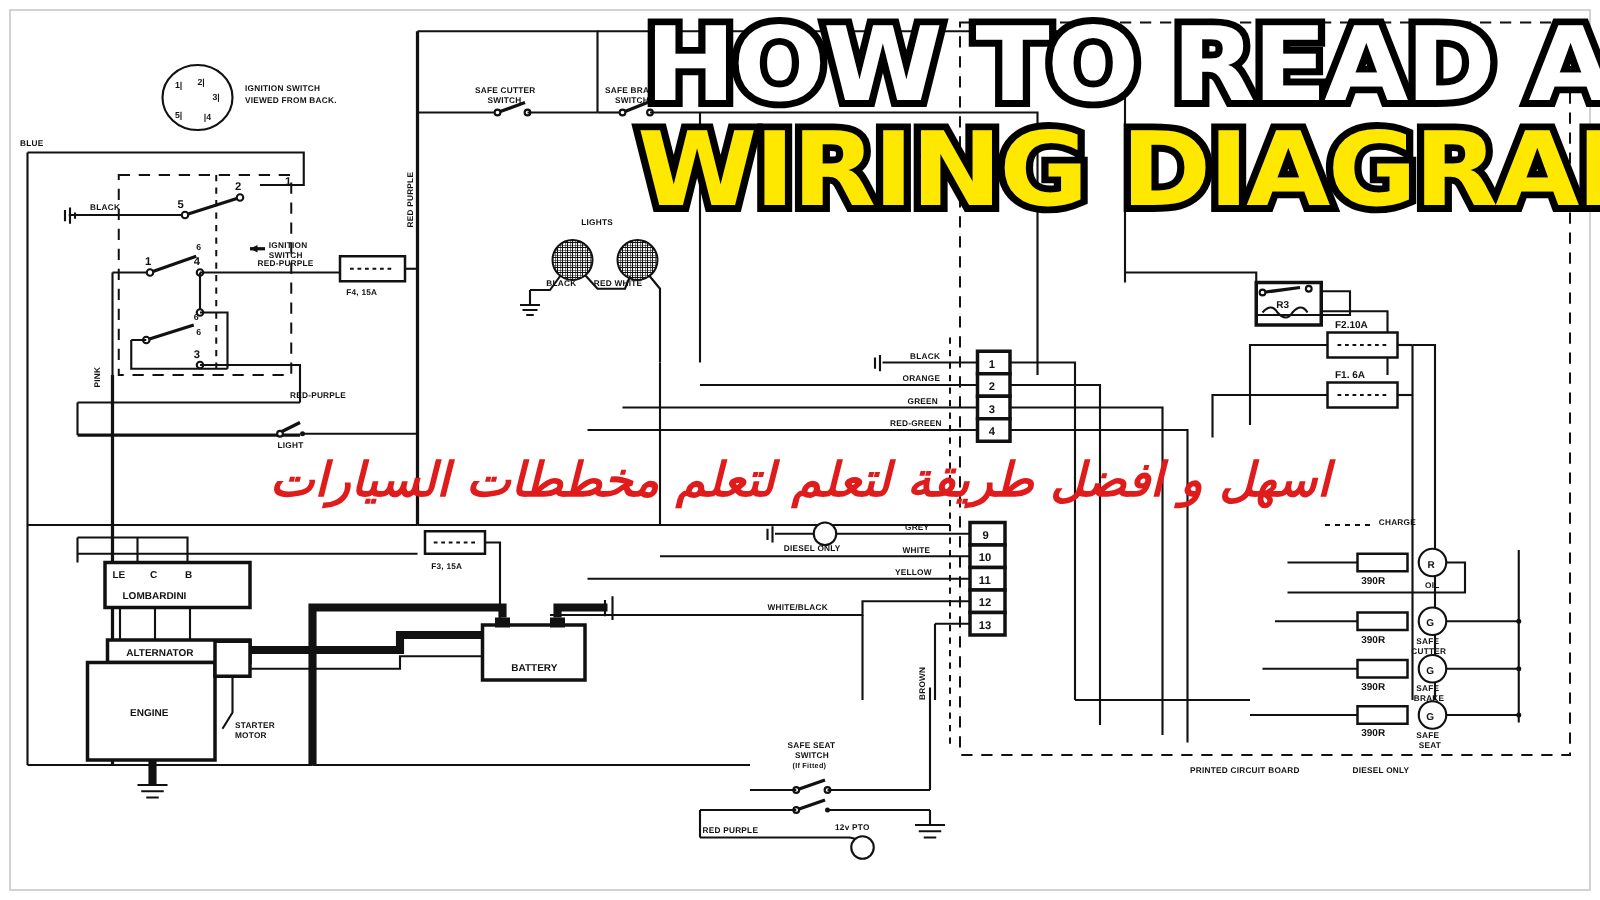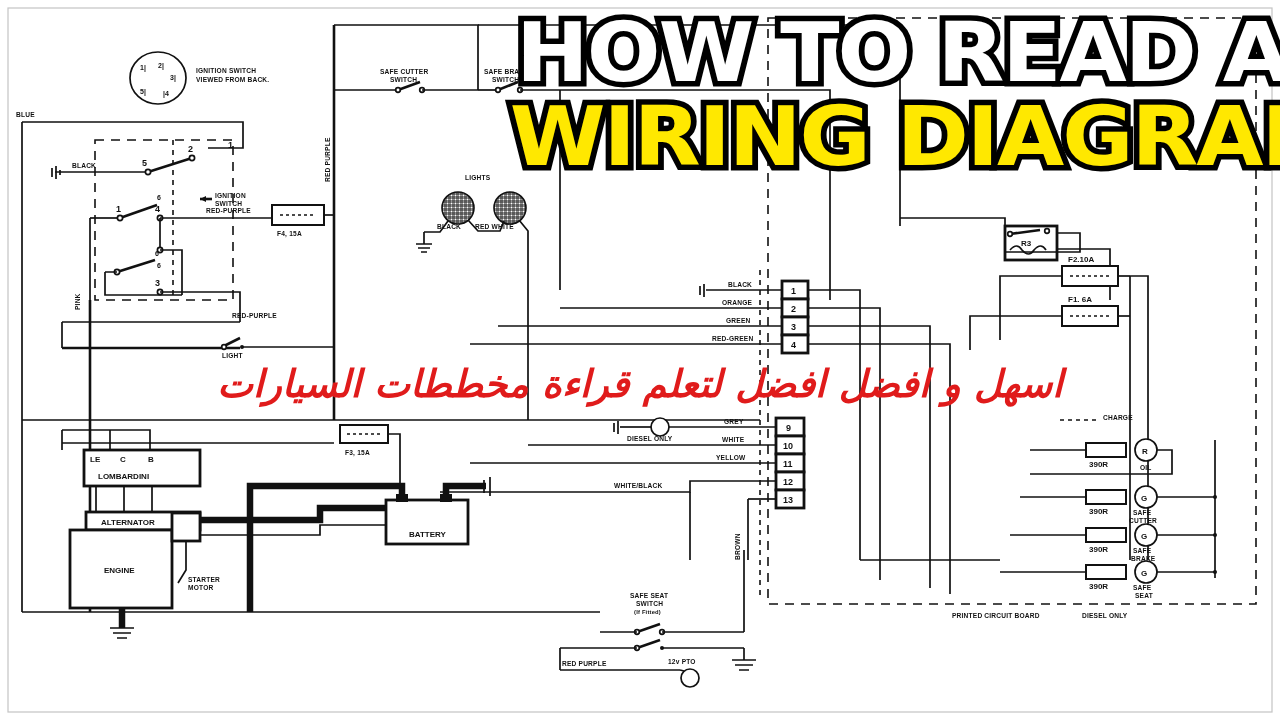--- a/index.html
+++ b/index.html
@@ -470,16 +470,16 @@
     <path class="w" d="M930,560 L930,588"></path>
     <path class="w" d="M950,560 L950,594"></path>
   </svg>
 
   <div id="title-overlay">
     <p class="title-line title-line-1">HOW TO READ A</p>
     <p class="title-line title-line-2">WIRING DIAGRAM</p>
   </div>
 
   <div id="arabic-overlay">
-    <p id="arabic-text">اسهل و افضل افضل لتعلم قراءة مخططات السيارات</p>
+    <p id="arabic-text">اسهل و افضل طريقة لتعلم لتعلم مخططات السيارات</p>
   </div>
 
 </div>
 
 </body></html>

